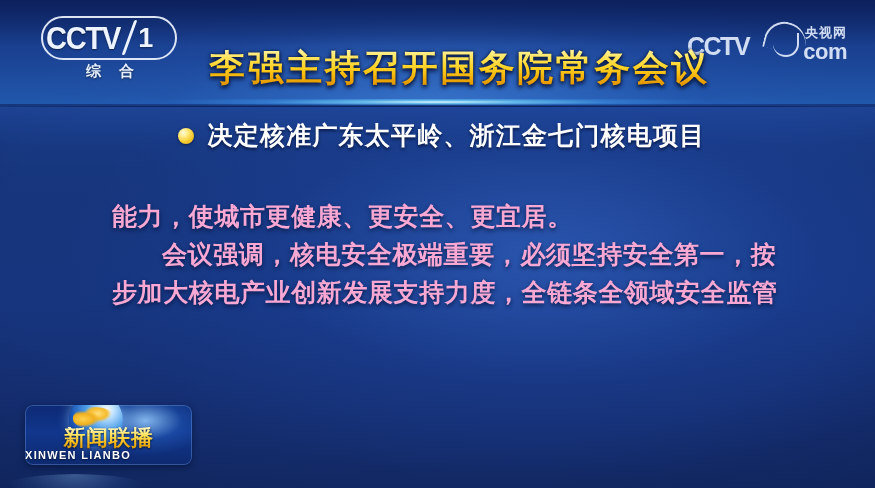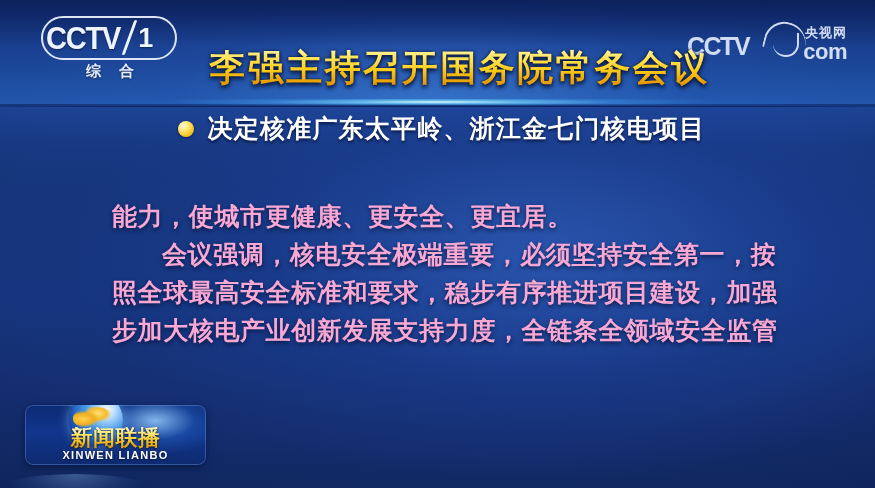--- a/index.html
+++ b/index.html
@@ -210,21 +210,21 @@
     -webkit-background-clip: text;
     background-clip: text;
     color: transparent;
     -webkit-text-fill-color: transparent;
     filter: drop-shadow(0 2px 2px rgba(8,22,62,0.85)) drop-shadow(0 0 1px rgba(8,22,62,0.9));
   }
 
   
   .subline {
     position: absolute;
-    left: 0; right: 0; top: 116px;
+    left: 0; right: 0; top: 123px;
     display: flex;
     align-items: center;
     justify-content: center;
     gap: 14px;
     padding-left: 8px;
   }
   .bullet {
     width: 16px; height: 16px;
     border-radius: 50%;
     background: radial-gradient(circle at 34% 30%, #fffbe0 0%, #ffe97a 30%, #f5c92d 62%, #d9a111 100%);
@@ -255,28 +255,27 @@
     color: #f9a8d4;
     text-shadow: 0 2px 4px rgba(5,16,52,0.8);
     white-space: nowrap;
   }
   .body-line.indent { text-indent: 50px; text-align: center; }
 
   
   .xwlb {
     position: absolute;
     left: 25px; top: 405px;
-    width: 141px; height: 60px;
+    width: 167px; height: 60px;
     border-radius: 8px;
     overflow: hidden;
     background:
       radial-gradient(ellipse 55% 80% at 72% 26%, rgba(150,205,255,0.85) 0%, rgba(40,105,205,0.35) 40%, rgba(10,40,110,0) 72%),
       linear-gradient(180deg, #0d2a74 0%, #11368c 45%, #0e2a70 100%);
     box-shadow: 0 2px 6px rgba(4,12,40,0.55), inset 0 0 0 1px rgba(120,170,240,0.35);
-    padding-left: 40px;
   }
   .xwlb-globe {
     position: absolute;
     left: 44px; top: -12px;
     width: 54px; height: 54px;
     border-radius: 50%;
     background:
       radial-gradient(circle at 70% 32%, #ffffff 0%, #bfe2ff 14%, #4a9ce8 40%, #1c55b4 68%, #0d2c78 100%);
     box-shadow: 0 0 12px rgba(140,200,255,0.6);
   }
@@ -301,21 +300,21 @@
     background: linear-gradient(180deg, #fff7c4 0%, #ffe259 38%, #f3b81a 72%, #d89406 100%);
     -webkit-background-clip: text;
     background-clip: text;
     color: transparent;
     -webkit-text-fill-color: transparent;
     filter: drop-shadow(0 1px 1px rgba(4,14,46,0.9));
   }
   .xwlb-en {
     position: absolute;
     left: 0; right: 0; top: 45px;
-    text-align: center;
+    text-align: left;
     font-family: "Liberation Sans", sans-serif;
     font-size: 11px;
     font-weight: 700;
     letter-spacing: 1.3px;
     color: #ffffff;
     text-shadow: 0 1px 2px rgba(4,14,46,0.9);
     line-height: 1;
   }
   .xwlb-shine {
     position: absolute;
@@ -359,21 +358,20 @@
   <div class="title">李强主持召开国务院常务会议</div>
 
   <div class="subline">
     <span class="bullet"></span>
     <span class="subtext">决定核准广东太平岭、浙江金七门核电项目</span>
   </div>
 
   <div class="body-text">
     <div class="body-line">能力，使城市更健康、更安全、更宜居。</div>
     <div class="body-line indent">会议强调，核电安全极端重要，必须坚持安全第一，按</div>
-    <div class="body-line">照全球最高安全标准和要求，稳步有序推进项目建设，加强</div>
     <div class="body-line">步加大核电产业创新发展支持力度，全链条全领域安全监管</div>
   </div>
 
   <div class="xwlb">
     <span class="xwlb-globe"></span>
     <span class="xwlb-land"></span>
     <div class="xwlb-cn">新闻联播</div>
     <div class="xwlb-en">XINWEN LIANBO</div>
   </div>
   <div class="xwlb-shine"></div>

